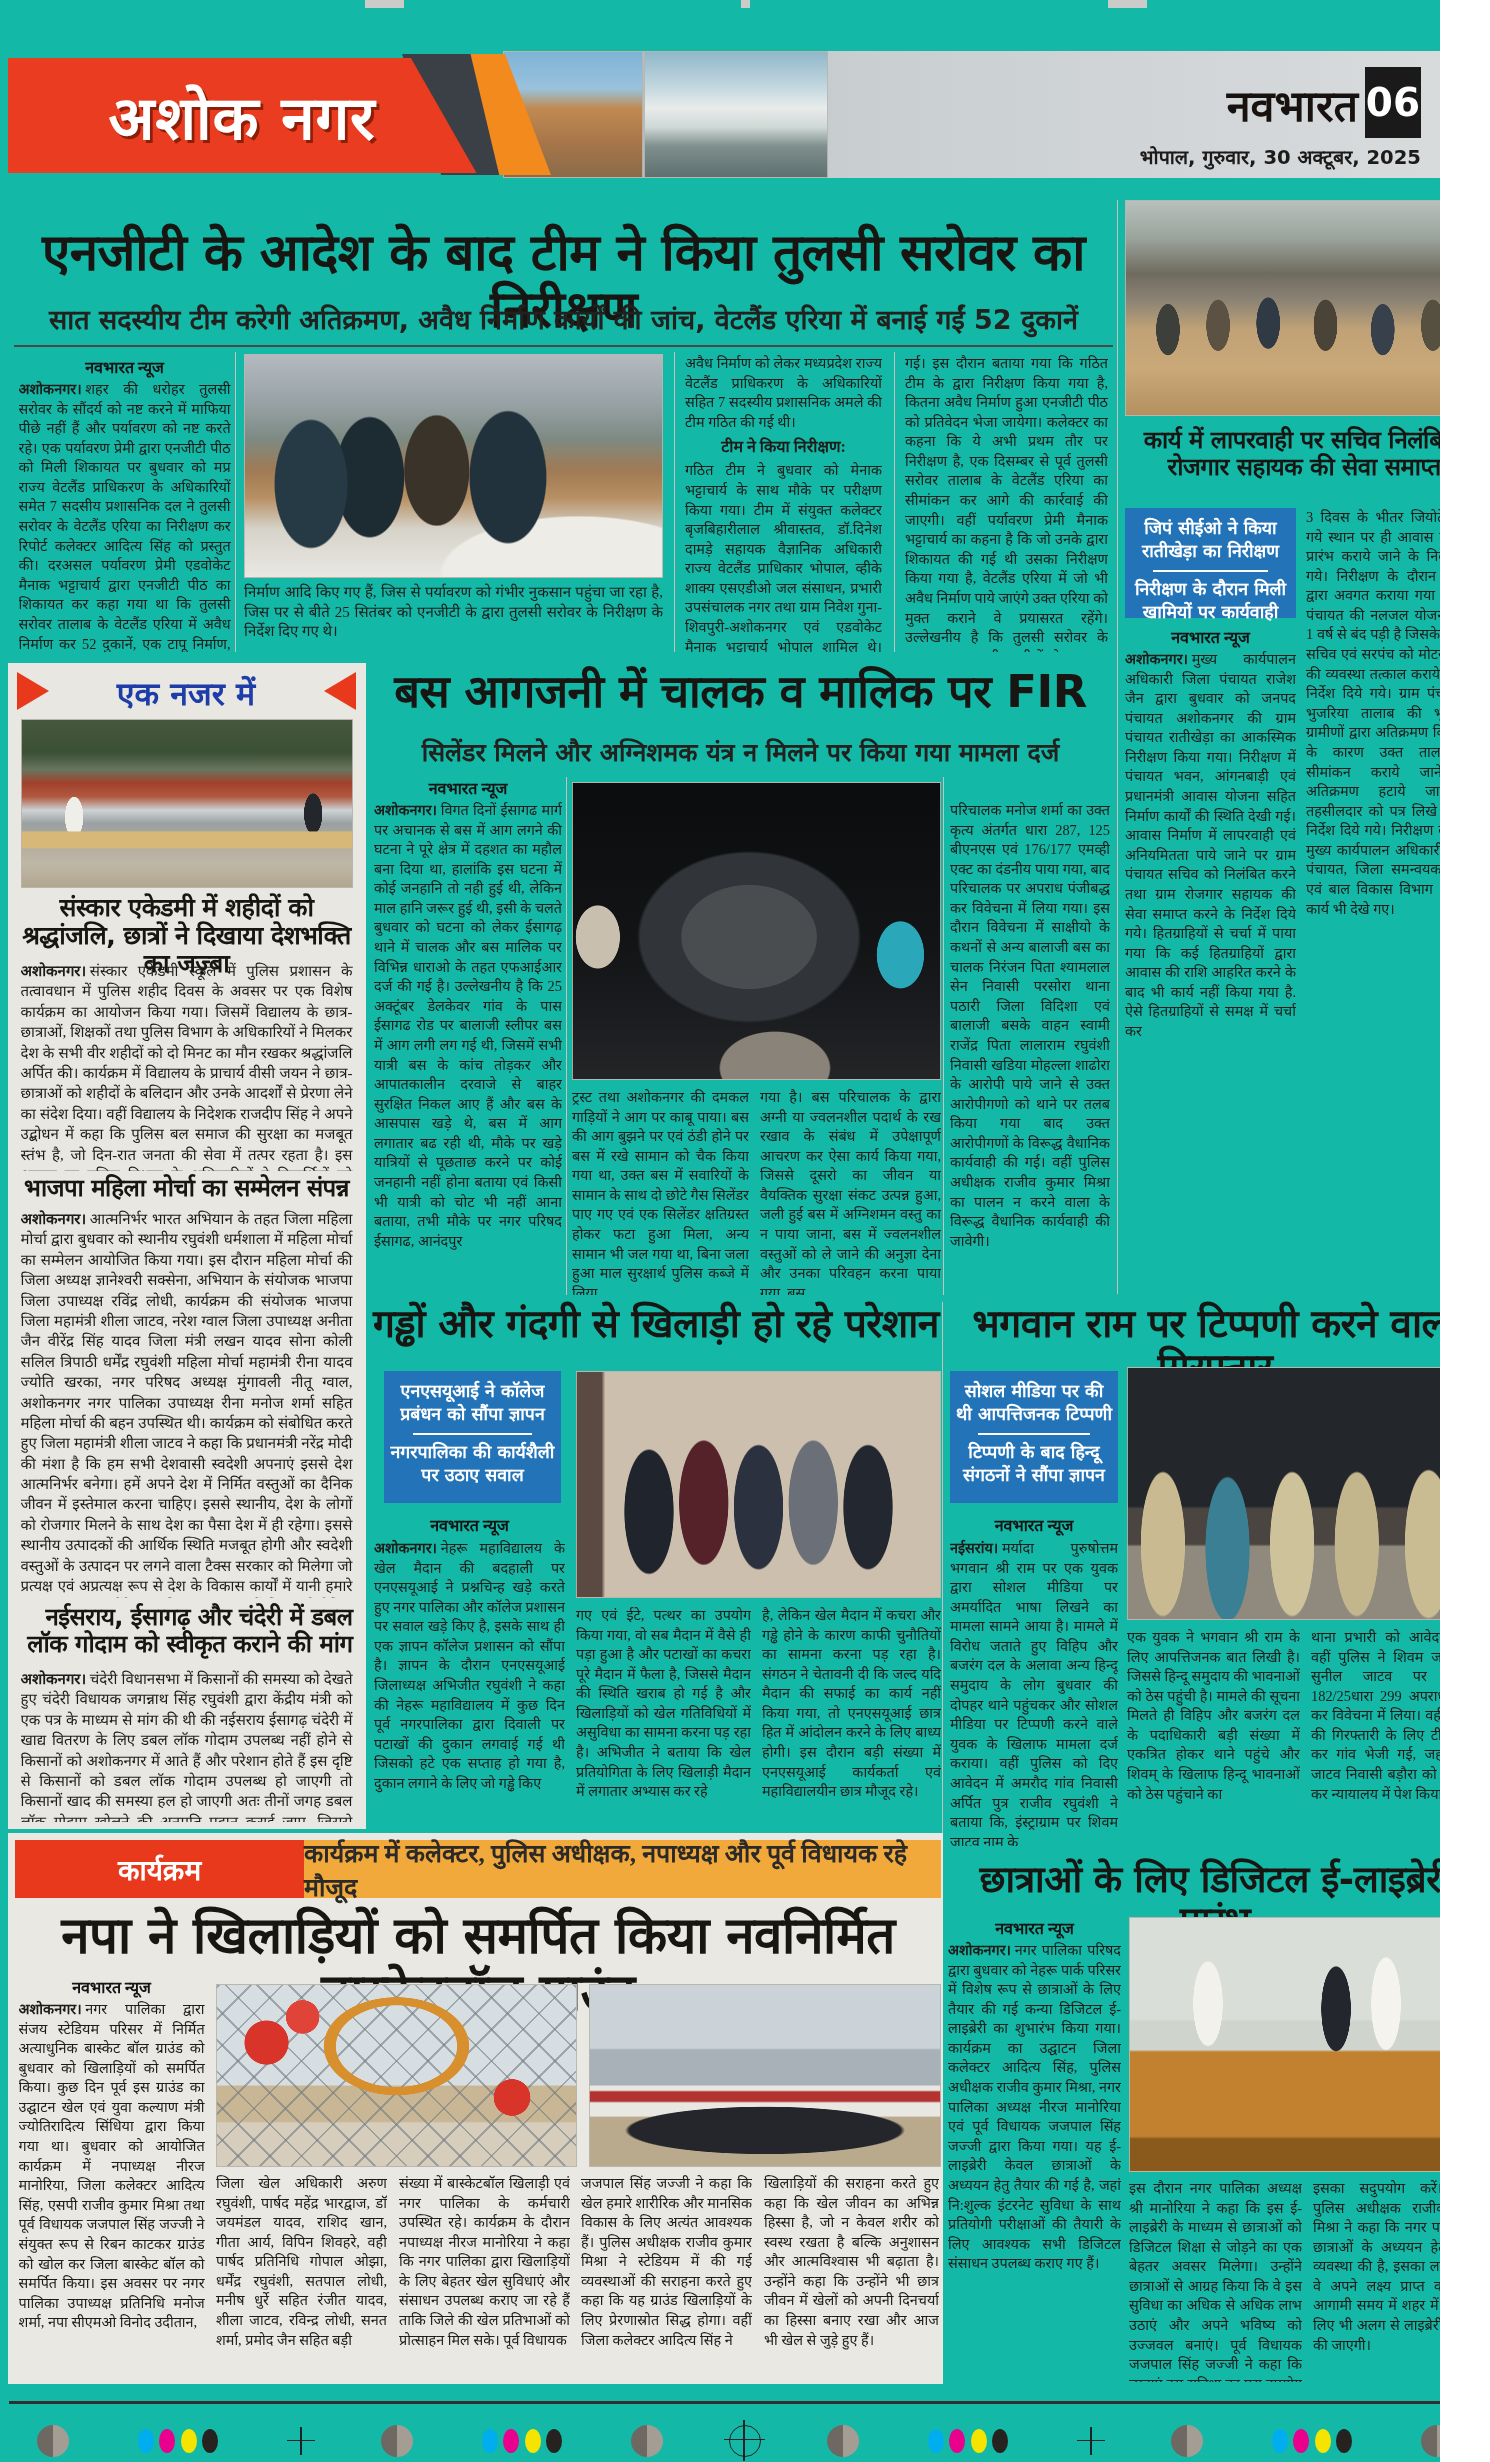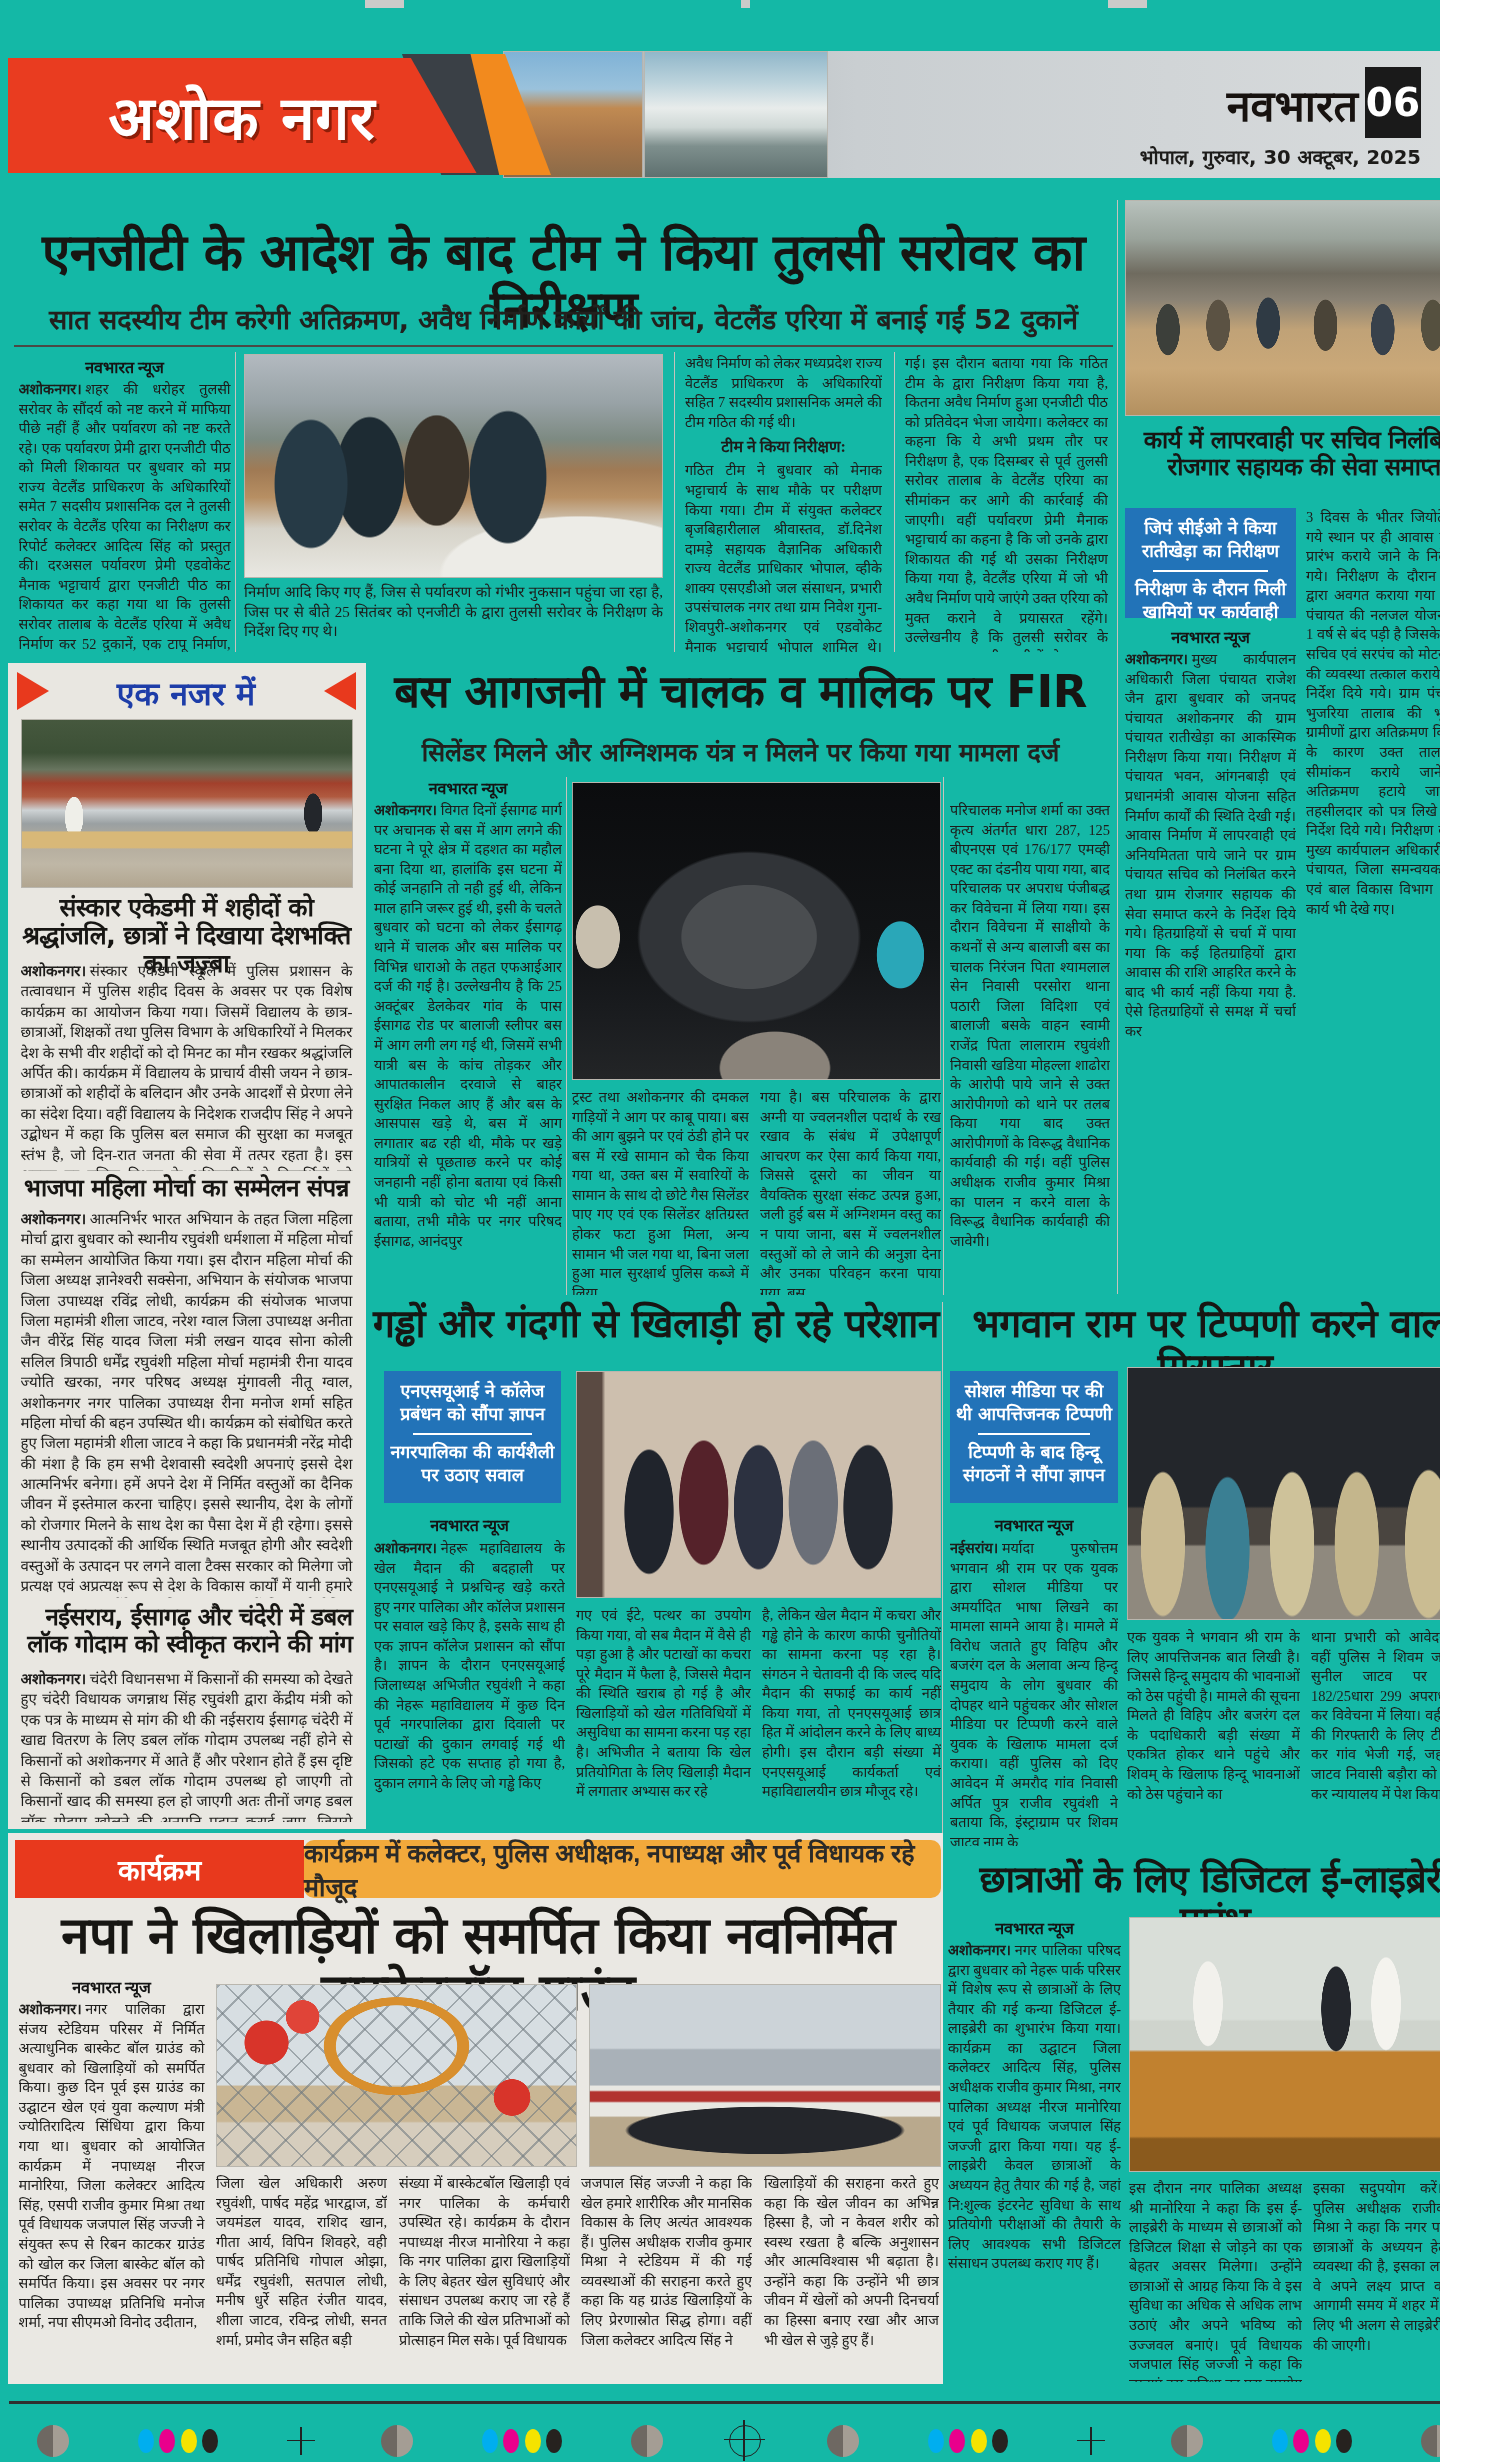--- a/index.html
+++ b/index.html
@@ -232,21 +232,21 @@
   <div class="abs byline" style="left:950px;top:1514px;width:168px;">नवभारत न्यूज</div>
   <div class="abs col" style="left:950px;top:1539px;width:168px;height:307px;">
     <p><b class="dl">नईसरांय।</b><span>मर्यादा पुरुषोत्तम भगवान श्री राम पर एक युवक द्वारा सोशल मीडिया पर अमर्यादित भाषा लिखने का मामला सामने आया है। मामले में विरोध जताते हुए विहिप और बजरंग दल के अलावा अन्य हिन्दू समुदाय के लोग बुधवार की दोपहर थाने पहुंचकर और सोशल मीडिया पर टिप्पणी करने वाले युवक के खिलाफ मामला दर्ज कराया। वहीं पुलिस को दिए आवेदन में अमरौद गांव निवासी अर्पित पुत्र राजीव रघुवंशी ने बताया कि, इंस्ट्राग्राम पर शिवम जाटव नाम के</span></p>
   </div>
   <div class="abs ph ph-ram" style="left:1127px;top:1367px;width:359px;height:253px;"></div>
   <div class="abs col" style="left:1127px;top:1628px;width:173px;height:218px;">एक युवक ने भगवान श्री राम के लिए आपत्तिजनक बात लिखी है। जिससे हिन्दू समुदाय की भावनाओं को ठेस पहुंची है। मामले की सूचना मिलते ही विहिप और बजरंग दल के पदाधिकारी बड़ी संख्या में एकत्रित होकर थाने पहुंचे और शिवम् के खिलाफ हिन्दू भावनाओं को ठेस पहुंचाने का</div>
   <div class="abs col" style="left:1311px;top:1628px;width:174px;height:218px;">थाना प्रभारी को आवेदन दिया। वहीं पुलिस ने शिवम जाटव पुत्र सुनील जाटव पर अपराध 182/25धारा 299 अपराध कायम कर विवेचना में लिया। वहीं आरोपी की गिरफ्तारी के लिए टीम गठित कर गांव भेजी गई, जहां शिवम जाटव निवासी बड़ौरा को गिरफ्तार कर न्यायालय में पेश किया।</div>
 
   <div class="abs panel" style="left:7.5px;top:1833px;width:935px;height:551px;background:#eae8e3;"></div>
   <div class="abs" style="left:15px;top:1840px;width:289px;height:58px;background:#e8391d;display:flex;align-items:center;justify-content:center;color:#fff;font-family:'DejaVu Sans','Liberation Sans',sans-serif;font-weight:800;font-size:28px;">कार्यक्रम</div>
-  <div class="abs" style="left:304px;top:1840px;width:637px;height:58px;background:#f2a93b;display:flex;align-items:center;justify-content:center;color:#2b2a28;font-family:Liberation Sans, sans-serif;font-weight:800;font-size:25px;border-radius:10px;">कार्यक्रम में कलेक्टर, पुलिस अधीक्षक, नपाध्यक्ष और पूर्व विधायक रहे मौजूद</div>
+  <div class="abs" style="left:304px;top:1840px;width:637px;height:58px;background:#f2a93b;display:flex;align-items:center;justify-content:center;color:#2b2a28;font-family:Liberation Serif, serif;font-weight:800;font-size:25px;">कार्यक्रम में कलेक्टर, पुलिस अधीक्षक, नपाध्यक्ष और पूर्व विधायक रहे मौजूद</div>
   <div class="abs hl" style="left:15px;top:1907px;width:926px;font-size:51px;">नपा ने खिलाड़ियों को समर्पित किया नवनिर्मित बास्केटबॉल ग्राउंड</div>
   <div class="abs byline" style="left:18.6px;top:1976px;width:186px;">नवभारत न्यूज</div>
   <div class="abs col" style="left:18.6px;top:2000px;width:186px;height:378px;">
     <p><b class="dl">अशोकनगर।</b><span>नगर पालिका द्वारा संजय स्टेडियम परिसर में निर्मित अत्याधुनिक बास्केट बॉल ग्राउंड को बुधवार को खिलाड़ियों को समर्पित किया। कुछ दिन पूर्व इस ग्राउंड का उद्घाटन खेल एवं युवा कल्याण मंत्री ज्योतिरादित्य सिंधिया द्वारा किया गया था। बुधवार को आयोजित कार्यक्रम में नपाध्यक्ष नीरज मानोरिया, जिला कलेक्टर आदित्य सिंह, एसपी राजीव कुमार मिश्रा तथा पूर्व विधायक जजपाल सिंह जज्जी ने संयुक्त रूप से रिबन काटकर ग्राउंड को खोल कर जिला बास्केट बॉल को समर्पित किया। इस अवसर पर नगर पालिका उपाध्यक्ष प्रतिनिधि मनोज शर्मा, नपा सीएमओ विनोद उदीतान,</span></p>
   </div>
   <div class="abs ph ph-bb1" style="left:216px;top:1984px;width:361px;height:183px;"></div>
   <div class="abs ph ph-bb2" style="left:589px;top:1984px;width:352px;height:183px;"></div>
   <div class="abs col" style="left:216px;top:2174px;width:171px;height:205px;">जिला खेल अधिकारी अरुण रघुवंशी, पार्षद महेंद्र भारद्वाज, डॉ जयमंडल यादव, राशिद खान, गीता आर्य, विपिन शिवहरे, वही पार्षद प्रतिनिधि गोपाल ओझा, धर्मेंद्र रघुवंशी, सतपाल लोधी, मनीष धुर्रे सहित रंजीत यादव, शीला जाटव, रविन्द्र लोधी, सनत शर्मा, प्रमोद जैन सहित बड़ी</div>
   <div class="abs col" style="left:399px;top:2174px;width:171px;height:205px;">संख्या में बास्केटबॉल खिलाड़ी एवं नगर पालिका के कर्मचारी उपस्थित रहे। कार्यक्रम के दौरान नपाध्यक्ष नीरज मानोरिया ने कहा कि नगर पालिका द्वारा खिलाड़ियों के लिए बेहतर खेल सुविधाएं और संसाधन उपलब्ध कराए जा रहे हैं ताकि जिले की खेल प्रतिभाओं को प्रोत्साहन मिल सके। पूर्व विधायक</div>
   <div class="abs col" style="left:581px;top:2174px;width:171px;height:205px;">जजपाल सिंह जज्जी ने कहा कि खेल हमारे शारीरिक और मानसिक विकास के लिए अत्यंत आवश्यक हैं। पुलिस अधीक्षक राजीव कुमार मिश्रा ने स्टेडियम में की गई व्यवस्थाओं की सराहना करते हुए कहा कि यह ग्राउंड खिलाड़ियों के लिए प्रेरणास्रोत सिद्ध होगा। वहीं जिला कलेक्टर आदित्य सिंह ने</div>

